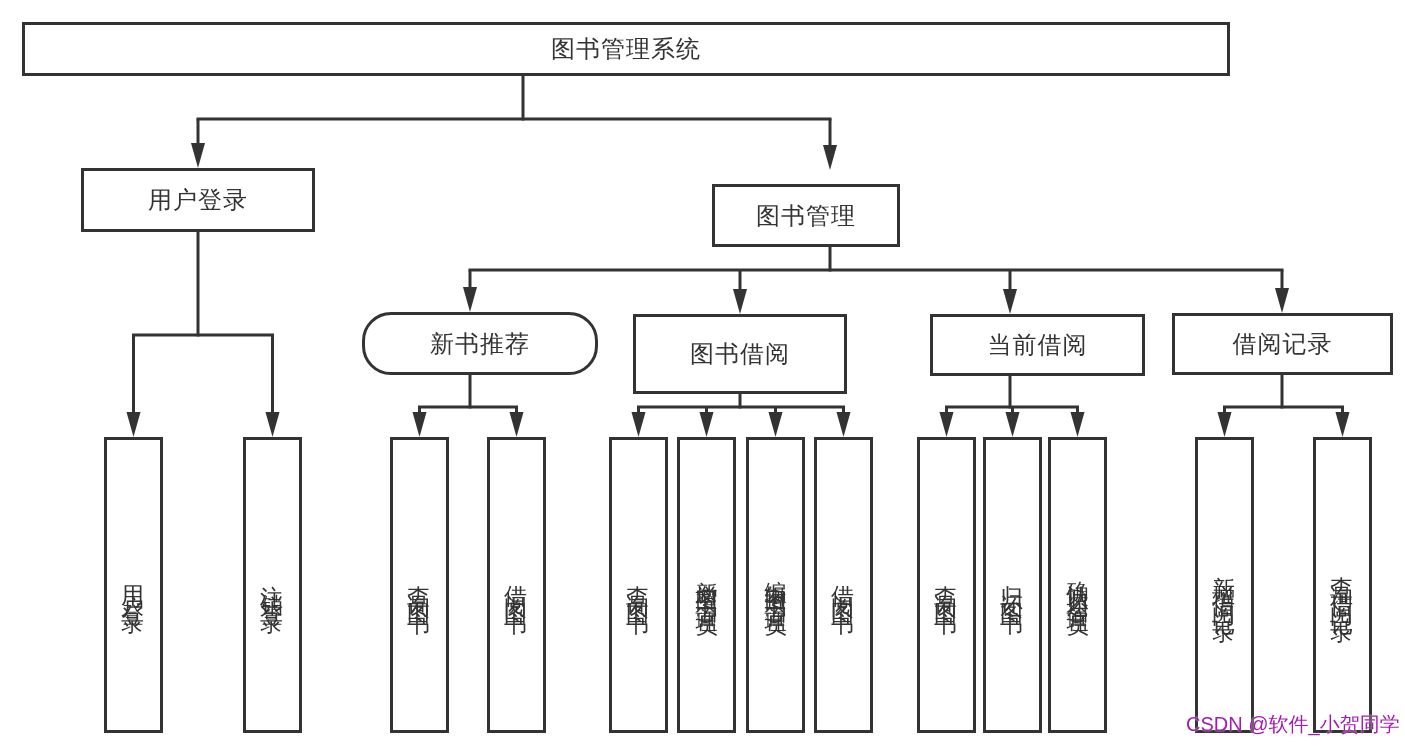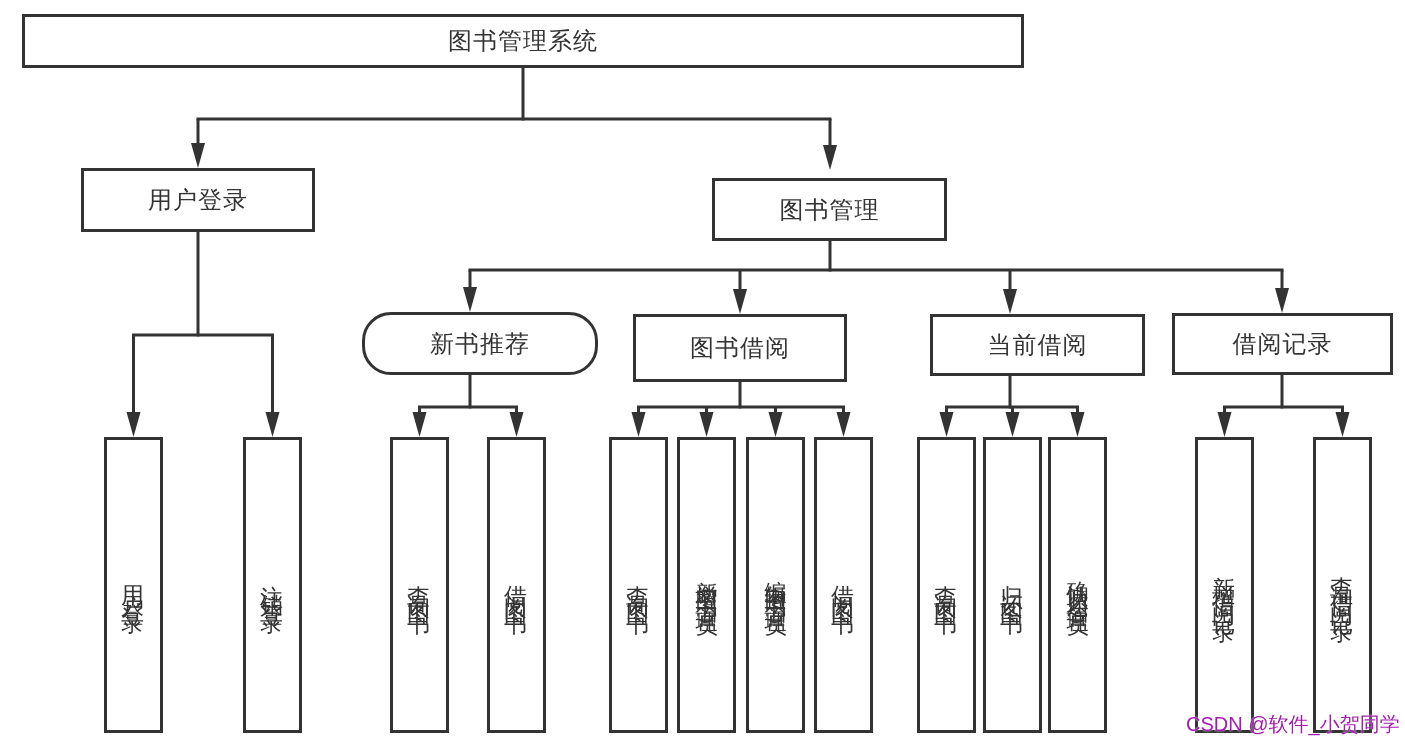--- a/index.html
+++ b/index.html
@@ -102,27 +102,27 @@
   <polygon points="1070.5,412 1084.5,412 1077.5,437"></polygon>
 
   <line x1="1282" y1="375" x2="1282" y2="408.5"></line>
   <line x1="1223" y1="407" x2="1344" y2="407"></line>
   <line x1="1224.5" y1="407" x2="1224.5" y2="420"></line>
   <line x1="1342.5" y1="407" x2="1342.5" y2="420"></line>
   <polygon points="1217.5,412 1231.5,412 1224.5,437"></polygon>
   <polygon points="1335.5,412 1349.5,412 1342.5,437"></polygon>
 </svg>
 
-<div class="box hbox" style="left:22px; top:14px; width:1002px; height:54px;">图书管理系统</div>
+<div class="box hbox" style="left:22px; top:22px; width:1208px; height:54px;">图书管理系统</div>
 
 <div class="box hbox" style="left:81px; top:168px; width:234px; height:64px;">用户登录</div>
-<div class="box hbox" style="left:712px; top:178px; width:235px; height:63px;">图书管理</div>
+<div class="box hbox" style="left:712px; top:184px; width:188px; height:63px;">图书管理</div>
 
 <div class="box hbox" style="left:362px; top:312px; width:236px; height:63px;border-radius:29px;">新书推荐</div>
-<div class="box hbox" style="left:633px; top:314px; width:214px; height:68px;">图书借阅</div>
+<div class="box hbox" style="left:633px; top:314px; width:214px; height:80px;">图书借阅</div>
 <div class="box hbox" style="left:903px; top:314px; width:215px; height:62px;margin-left:27px;">当前借阅</div>
 <div class="box hbox" style="left:1172px; top:313px; width:221px; height:62px;">借阅记录</div>
 
 <div class="box vbox" style="left:104px; top:437px; width:59px; height:296px;">用户登录</div>
 <div class="box vbox" style="left:243px; top:437px; width:59px; height:296px;">注销登录</div>
 
 <div class="box vbox" style="left:390px; top:437px; width:59px; height:296px;">查询图书</div>
 <div class="box vbox" style="left:487px; top:437px; width:59px; height:296px;">借阅图书</div>
 
 <div class="box vbox" style="left:609px; top:437px; width:59px; height:296px;">查询图书</div>

